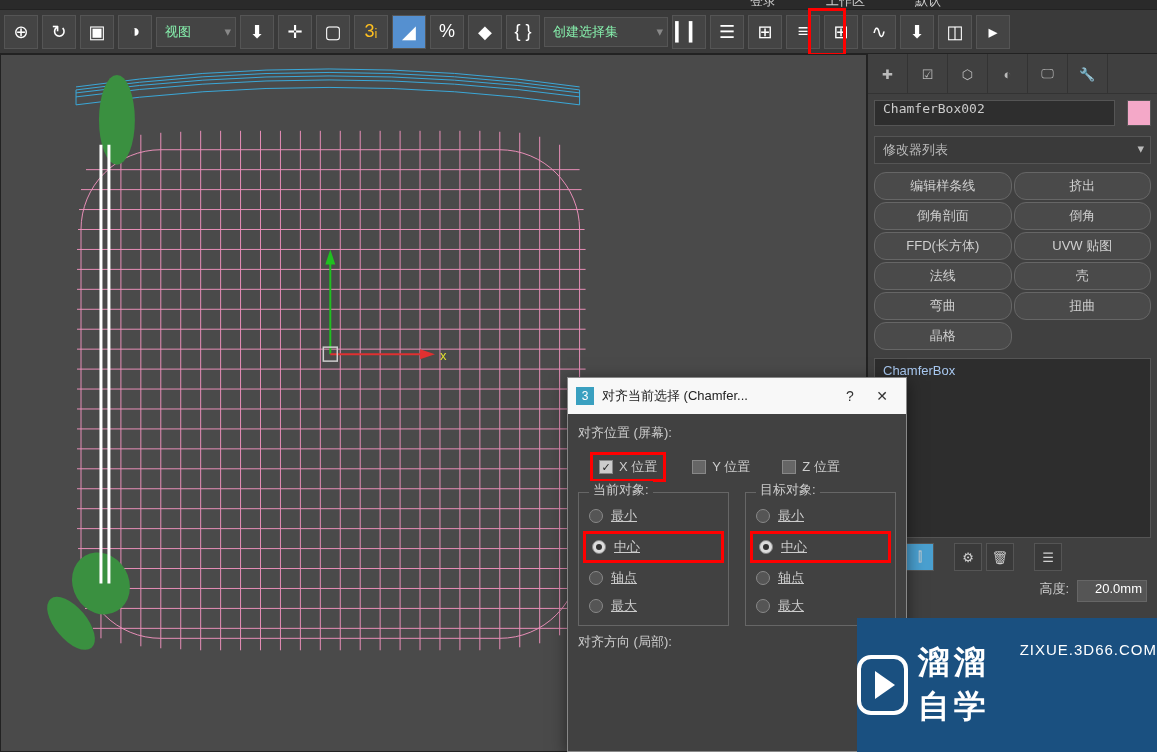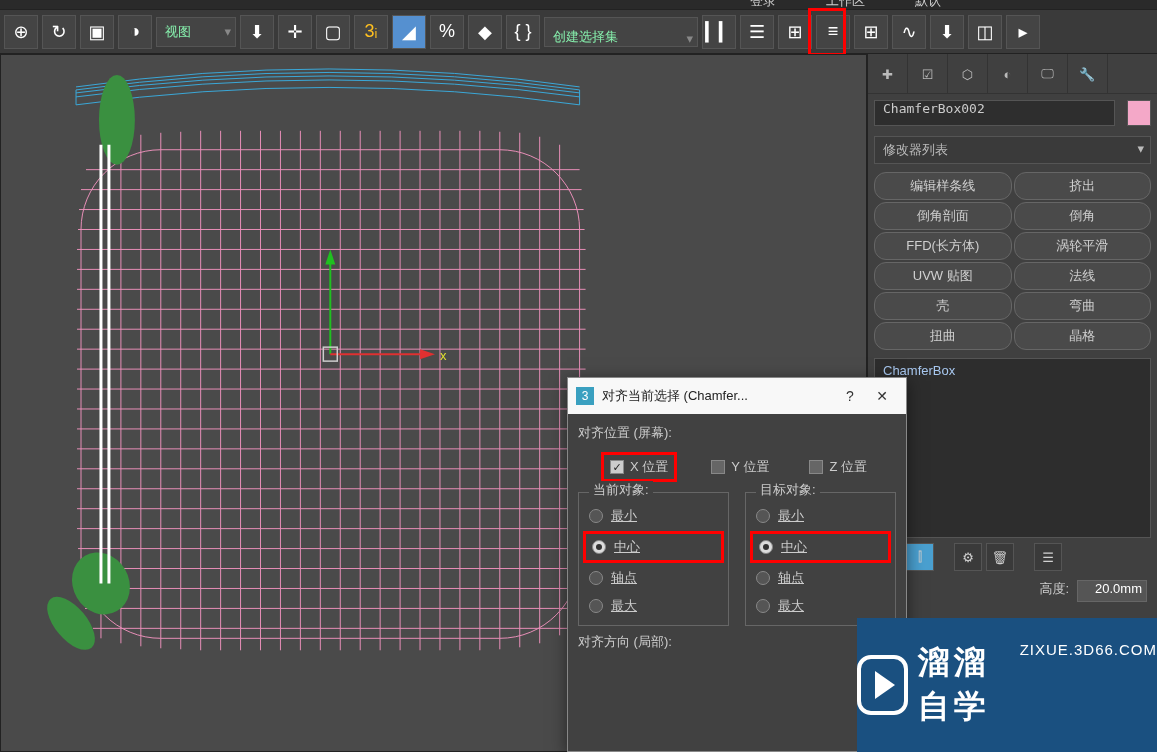--- a/index.html
+++ b/index.html
@@ -251,23 +251,22 @@
       color: #333;
       font-size: 14px;
     }
     .dialog-body {
       padding: 10px;
       color: #ccc;
       font-size: 14px;
     }
     .chk-row {
       display: flex;
-      gap: 28px;
-      margin: 10px 0;
-      justify-content: center;
+      gap: 20px;
+      margin: 10px 12px;
     }
     .chk {
       display: flex;
       align-items: center;
       gap: 6px;
       padding: 3px 6px;
     }
     .chk input[type=checkbox] {
       width: 14px;
       height: 14px;
@@ -408,21 +407,21 @@
     <span>视图</span>
   </div>
   <div class="tool-icon">⬇</div>
   <div class="tool-icon">✛</div>
   <div class="tool-icon">▢</div>
   <div class="tool-icon" style="color:#ffc020;">3ᵢ</div>
   <div class="tool-icon" style="background:#5590d0;">◢</div>
   <div class="tool-icon">%</div>
   <div class="tool-icon">◆</div>
   <div class="tool-icon">{ }</div>
-  <div class="dropdown" style="width:154px;align-items:flex-end;">
+  <div class="dropdown" style="width:124px;">
     <span>创建选择集</span>
   </div>
   <div class="tool-icon">▎▎</div>
   <div class="tool-icon">☰</div>
   <div class="tool-icon">⊞</div>
   <div class="tool-icon">≡</div>
   <div class="tool-icon">⊞</div>
   <div class="tool-icon">∿</div>
   <div class="tool-icon">⬇</div>
   <div class="tool-icon">◫</div>
@@ -537,21 +536,20 @@
     <div class="obj-name-input">ChamferBox002</div>
     <div class="color-swatch"></div>
   </div>
   <div class="modifier-list">修改器列表</div>
   <div class="modifier-buttons">
     <div class="mod-btn">编辑样条线</div>
     <div class="mod-btn">挤出</div>
     <div class="mod-btn">倒角剖面</div>
     <div class="mod-btn">倒角</div>
     <div class="mod-btn">FFD(长方体)</div>
-    <div class="mod-btn">涡轮平滑</div>
     <div class="mod-btn">UVW 贴图</div>
     <div class="mod-btn">法线</div>
     <div class="mod-btn">壳</div>
     <div class="mod-btn">弯曲</div>
     <div class="mod-btn">扭曲</div>
     <div class="mod-btn">晶格</div>
   </div>
   <div class="stack-display">
     <span>ChamferBox</span>
   </div>

